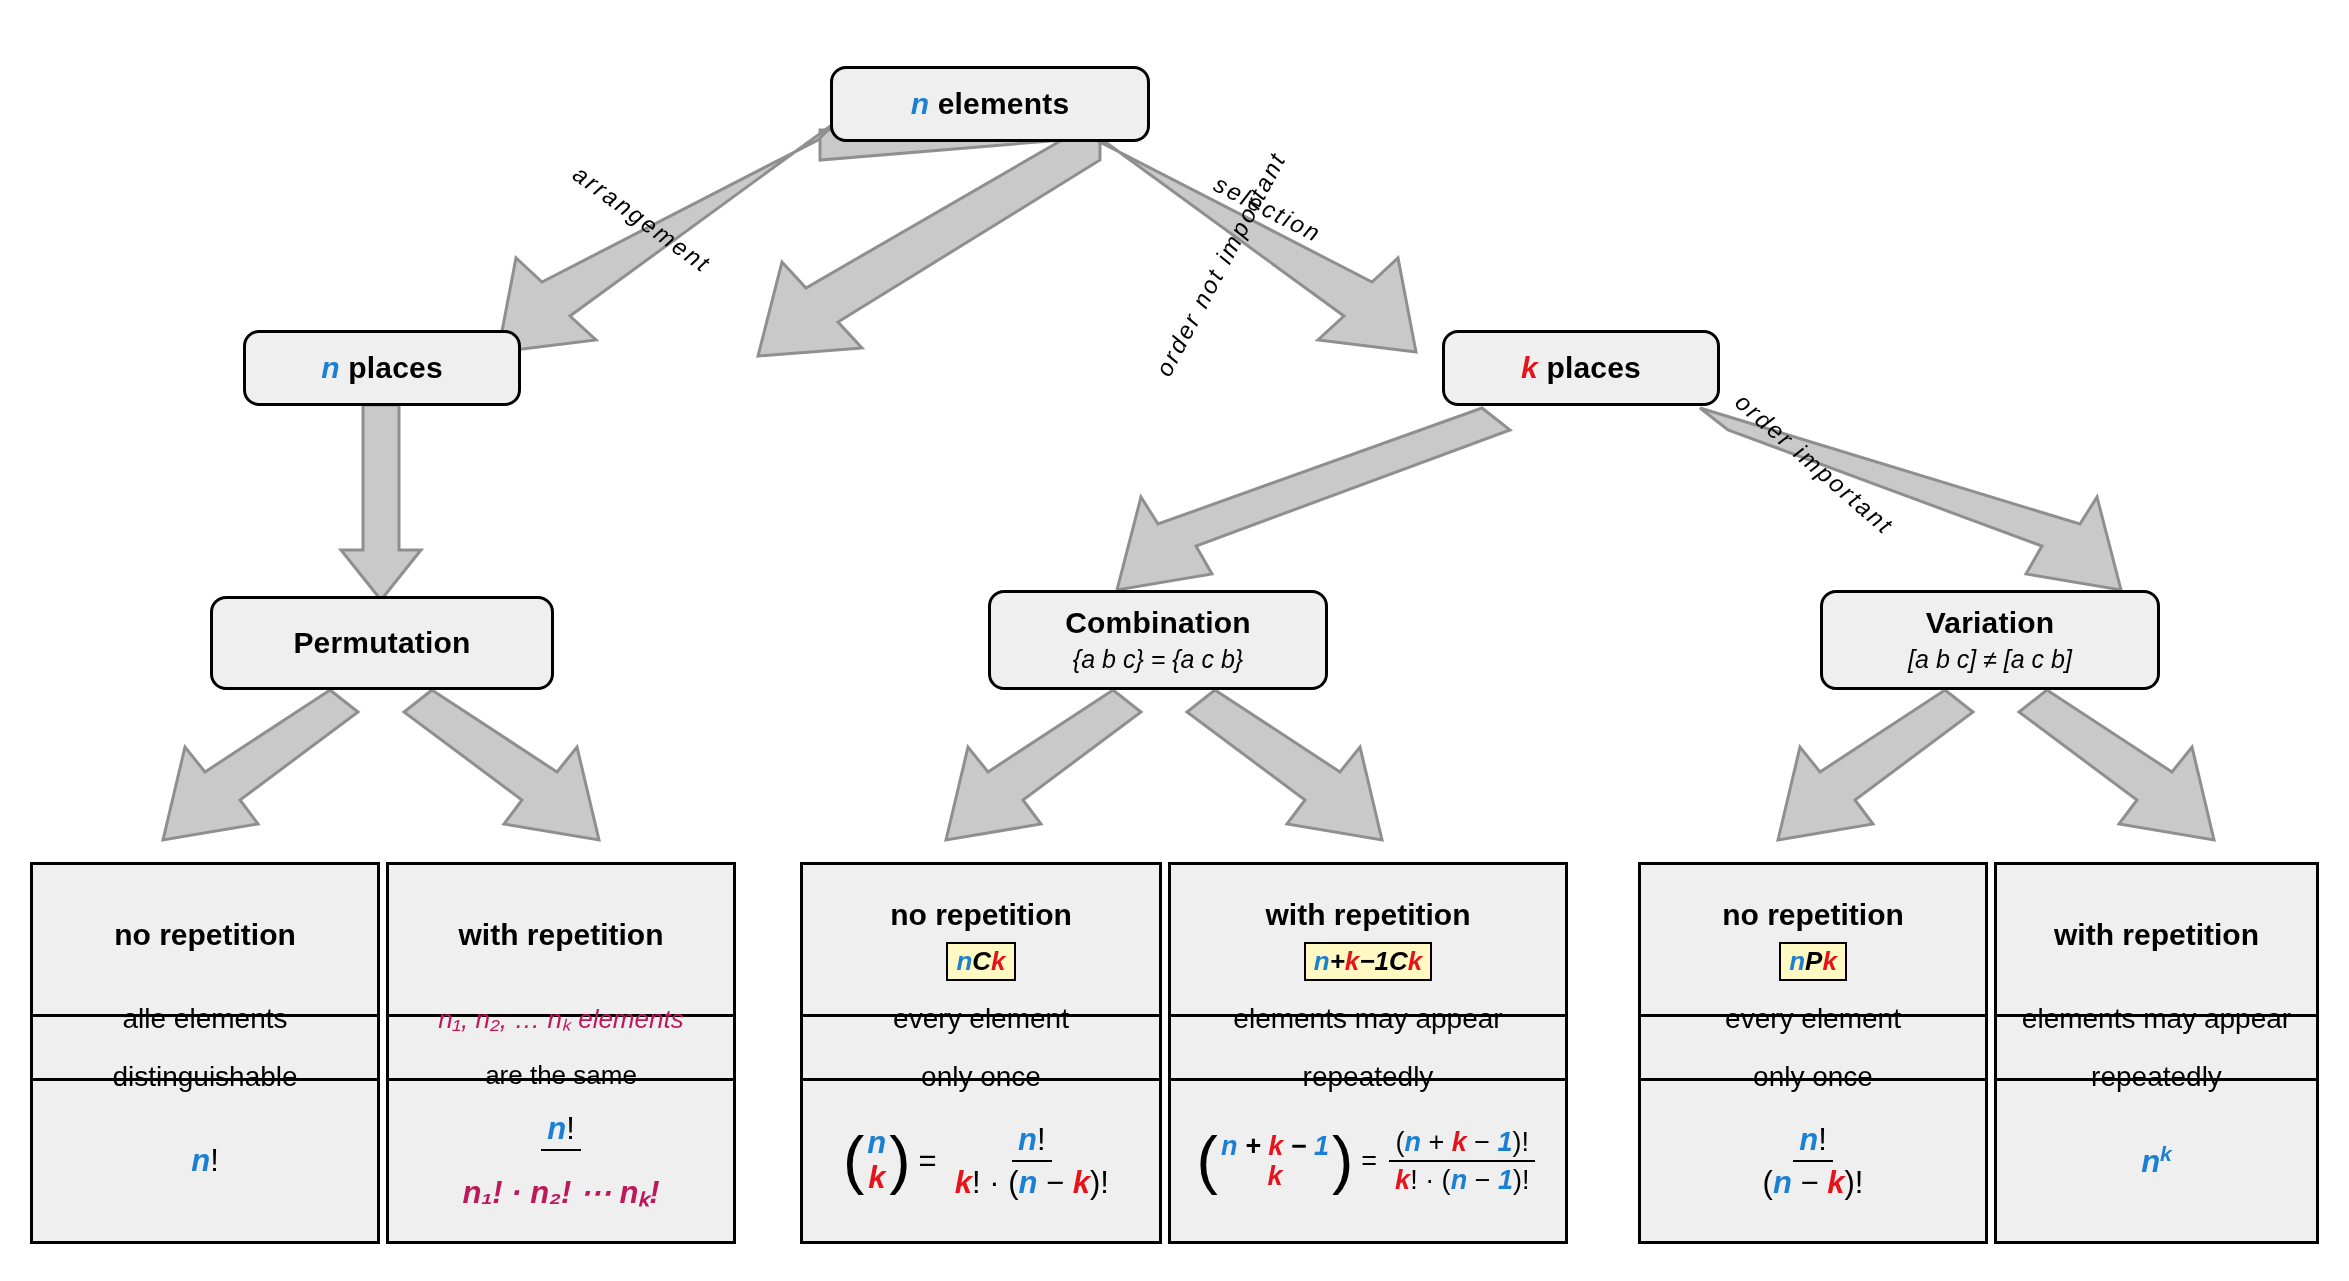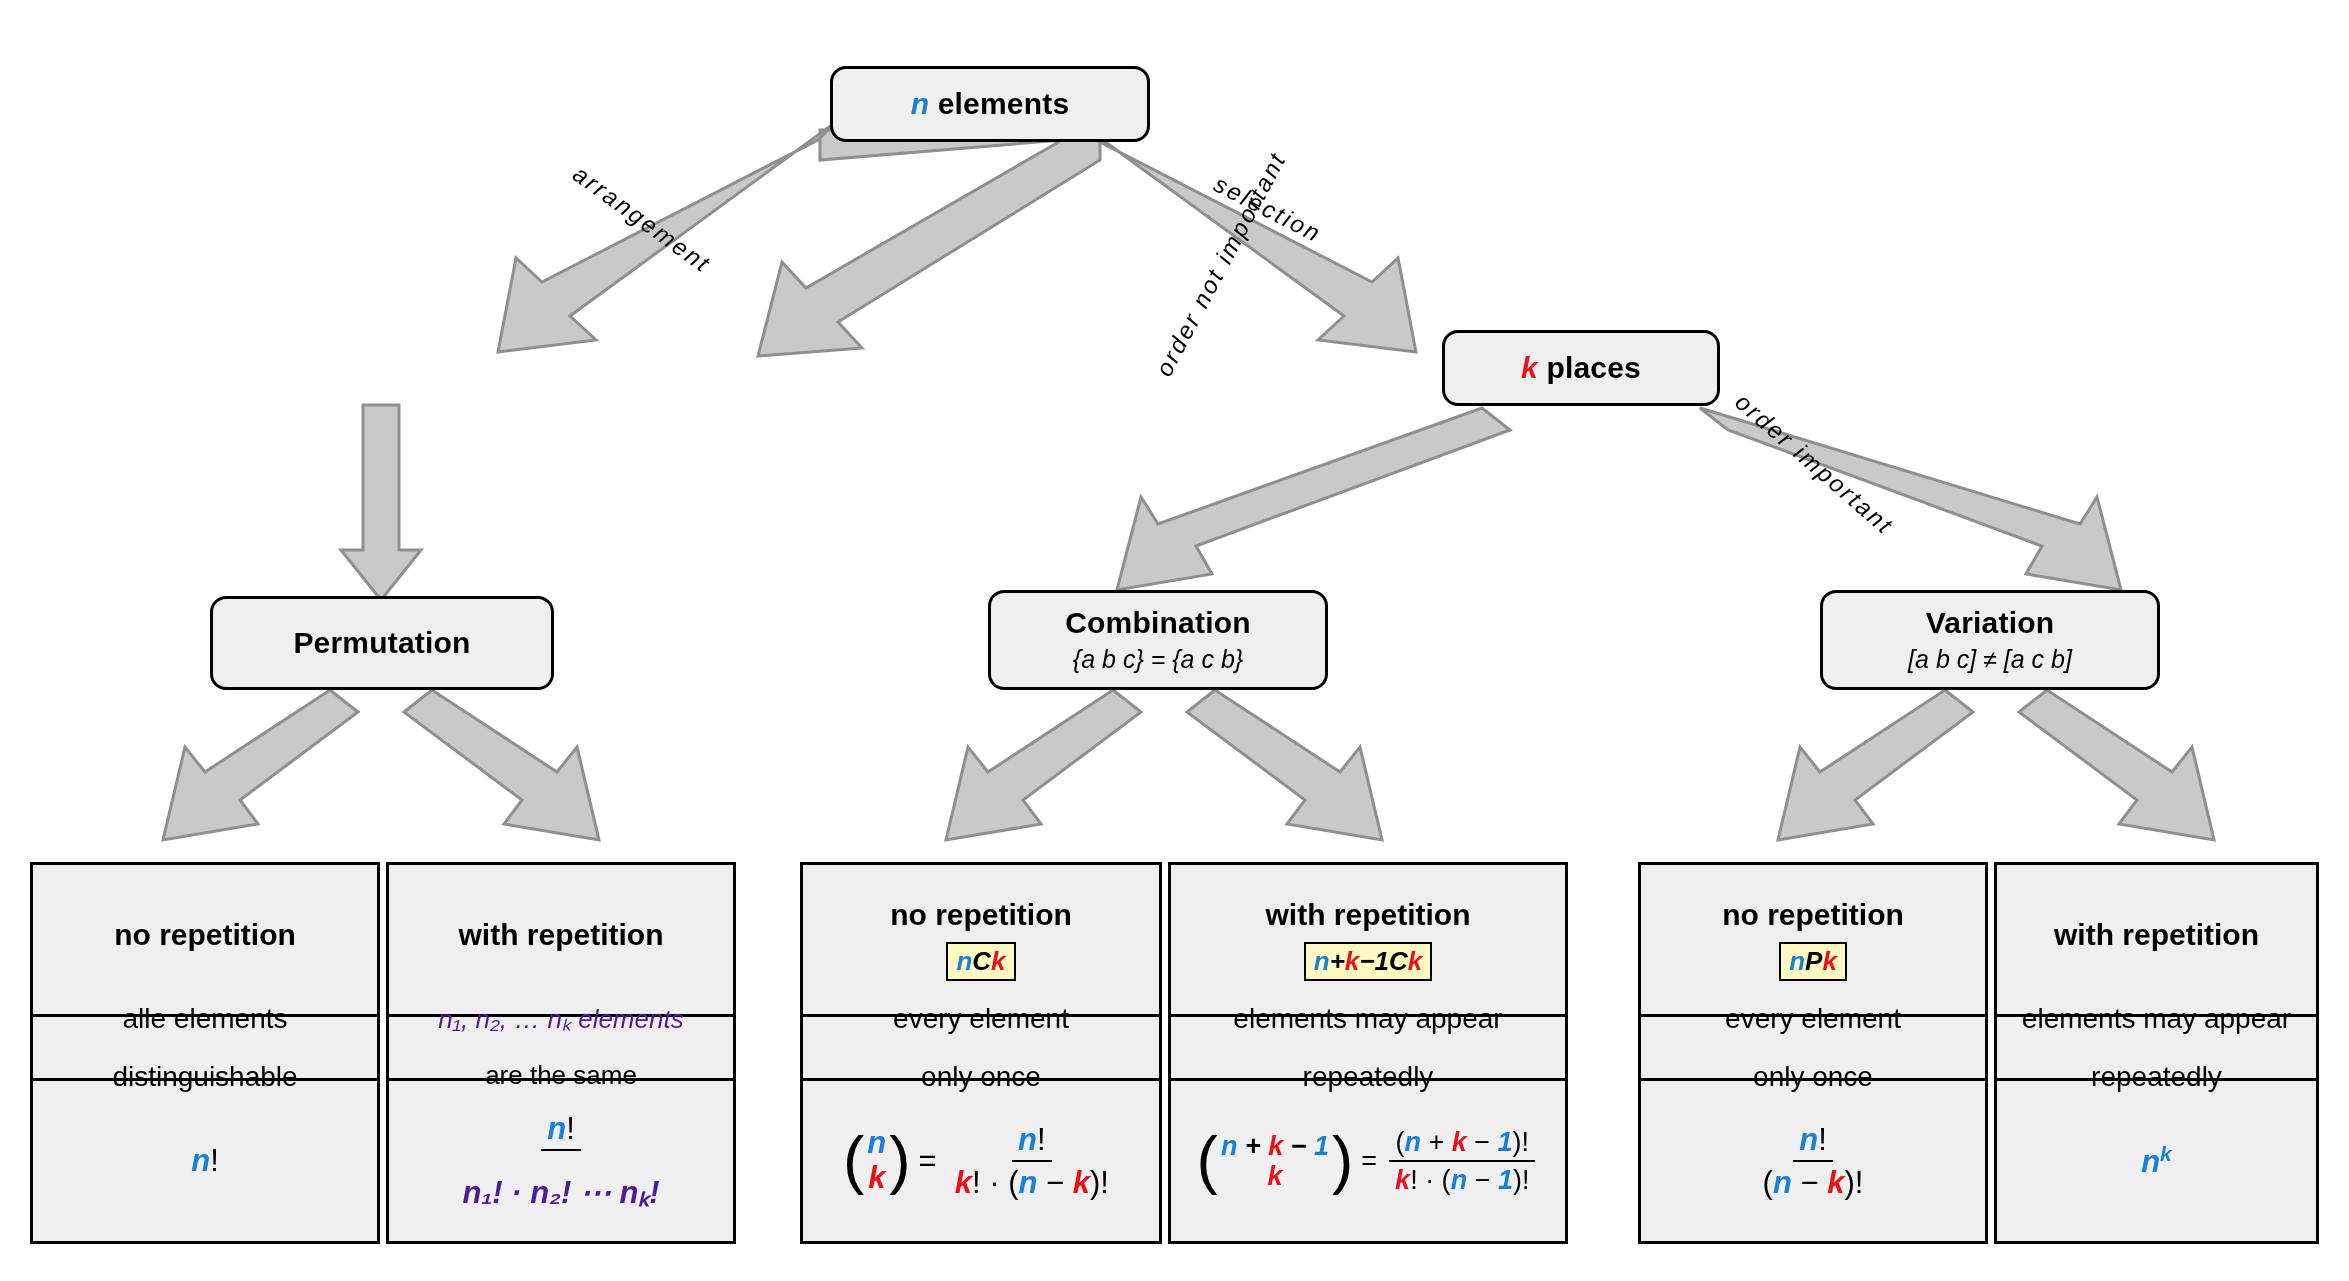--- a/index.html
+++ b/index.html
@@ -46,21 +46,21 @@
     line-height: 1.15;
     letter-spacing: 0.2px;
   }
   .node .sub {
     font-size: 25px;
     font-style: italic;
     margin-top: 4px;
   }
   .blue { color: #1b7fd4; }
   .red  { color: #e8121a; }
-  .green{ color: #4c1d95; margin-top: 16px; }
+  .green{ color: #be185d; margin-top: 16px; }
   .ital { font-style: italic; }
   .bi { font-style: italic; font-weight: bold; }
 
   
   .card {
     position: absolute;
     box-sizing: border-box;
     background: #efefef;
     border: 3px solid #000000;
     display: flex;
@@ -220,20 +220,25 @@
       <polygon class="arw" points="2047,690 2019,712 2137,800 2119,824 2214,840 2192,747 2172,772"></polygon>
     </g>
   </svg>
 
   <div class="node rounded" style="left:830px; top:66px; width:320px; height:76px;">
     <div class="title">
       <span class="bi blue">n</span><span> elements</span>
     </div>
   </div>
 
+  <div class="node rounded" style="left:243px; top:330px; width:278px; height:76px;">
+    <div class="title">
+      <span class="bi blue">n</span><span> places</span>
+    </div>
+  </div>
 
   <div class="node rounded" style="left:1442px; top:330px; width:278px; height:76px;">
     <div class="title">
       <span class="bi red">k</span><span> places</span>
     </div>
   </div>
 
   <div class="node rounded" style="left:210px; top:596px; width:344px; height:94px;">
     <div class="title">Permutation</div>
   </div>

